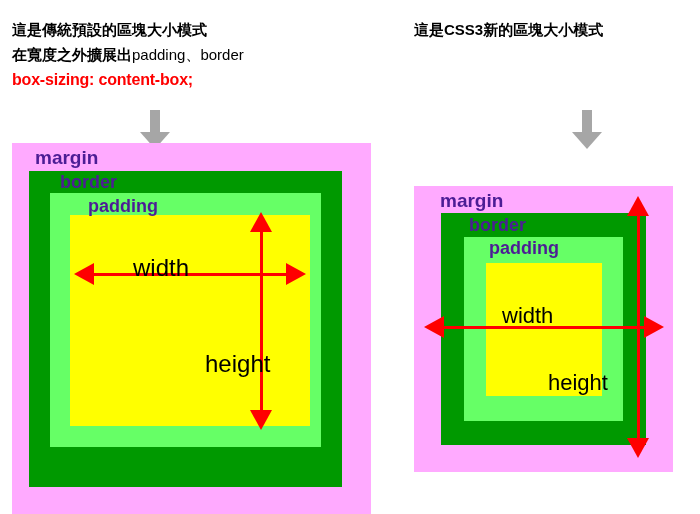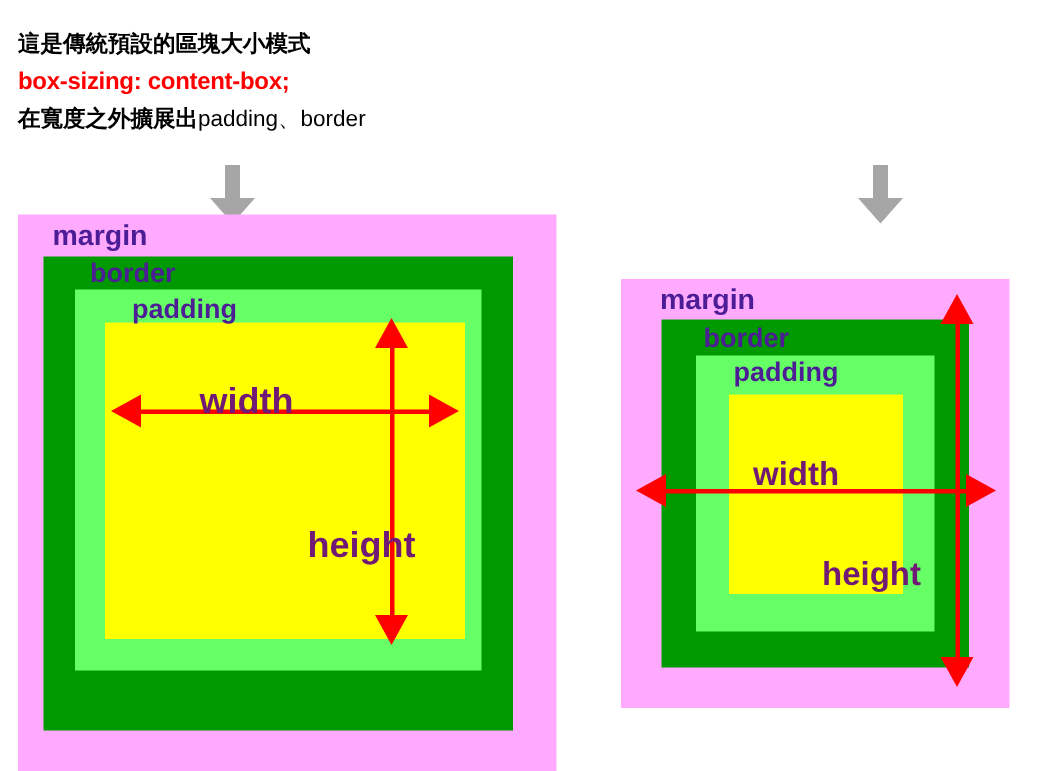--- a/index.html
+++ b/index.html
@@ -146,22 +146,22 @@
     margin-left: -11px;
     width: 0; height: 0;
     border-left: 11px solid transparent;
     border-right: 11px solid transparent;
   }
   .dim-arrow.v .cap.up   { top: 0;    border-bottom: 20px solid #ff0000; }
   .dim-arrow.v .cap.down { bottom: 0; border-top: 20px solid #ff0000; }
 
   .dim-label {
     position: absolute;
-    color: #701a75;
-    font-weight: bold;
+    color: #000000;
+    font-weight: normal;
     white-space: nowrap;
     z-index: 7;
   }
 
   
   #arrow-width-left  { left: 74px;  top: 253px; width: 232px; height: 42px; }
   #arrow-width-left .shaft { width: 204px; }
   #arrow-height-left { left: 240px; top: 212px; width: 42px; height: 218px; }
   #arrow-height-left .shaft { height: 190px; }
   #label-width-left  { left: 133px; top: 254px; font-size: 24px; }
@@ -175,22 +175,22 @@
   #label-width-right  { left: 502px; top: 303px; font-size: 22px; }
   #label-height-right { left: 548px; top: 370px; font-size: 22px; }
 </style>
 </head>
 <body>
 
 <div class="stage">
 
   <div class="caption" id="caption-left">
     <span class="line">這是傳統預設的區塊大小模式</span>
+    <span class="line"><span>在寬度之外擴展出</span><span class="thin">padding、border</span></span>
     <span class="line code">box-sizing: content-box;</span>
-    <span class="line"><span>在寬度之外擴展出</span><span class="thin">padding、border</span></span>
   </div>
 
   <div class="grey-arrow" id="grey-arrow-left">
     <div class="shaft"></div>
     <div class="head"></div>
   </div>
 
   <div id="diagram-left">
     <div class="margin-box"></div>
     <div class="border-box"></div>
@@ -210,20 +210,21 @@
       <div class="cap up"></div>
       <div class="shaft"></div>
       <div class="cap down"></div>
     </div>
 
     <div class="dim-label" id="label-width-left">width</div>
     <div class="dim-label" id="label-height-left">height</div>
   </div>
 
   <div class="caption" id="caption-right">
+    <span class="line">這是CSS3新的區塊大小模式</span>
   </div>
 
   <div class="grey-arrow" id="grey-arrow-right">
     <div class="shaft"></div>
     <div class="head"></div>
   </div>
 
   <div id="diagram-right">
     <div class="margin-box"></div>
     <div class="border-box"></div>

